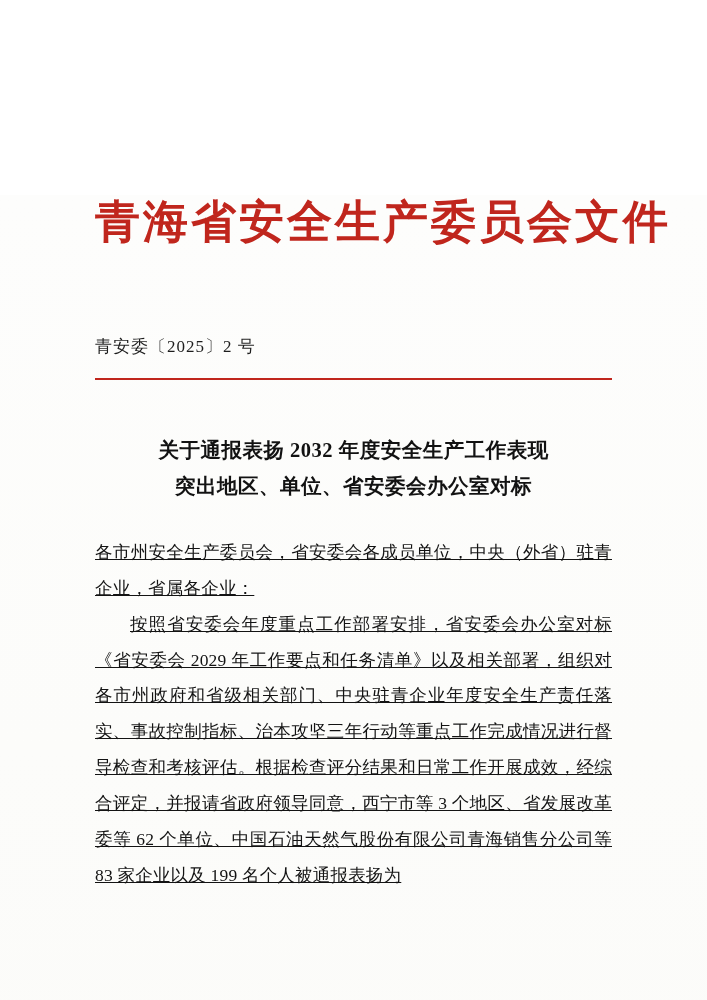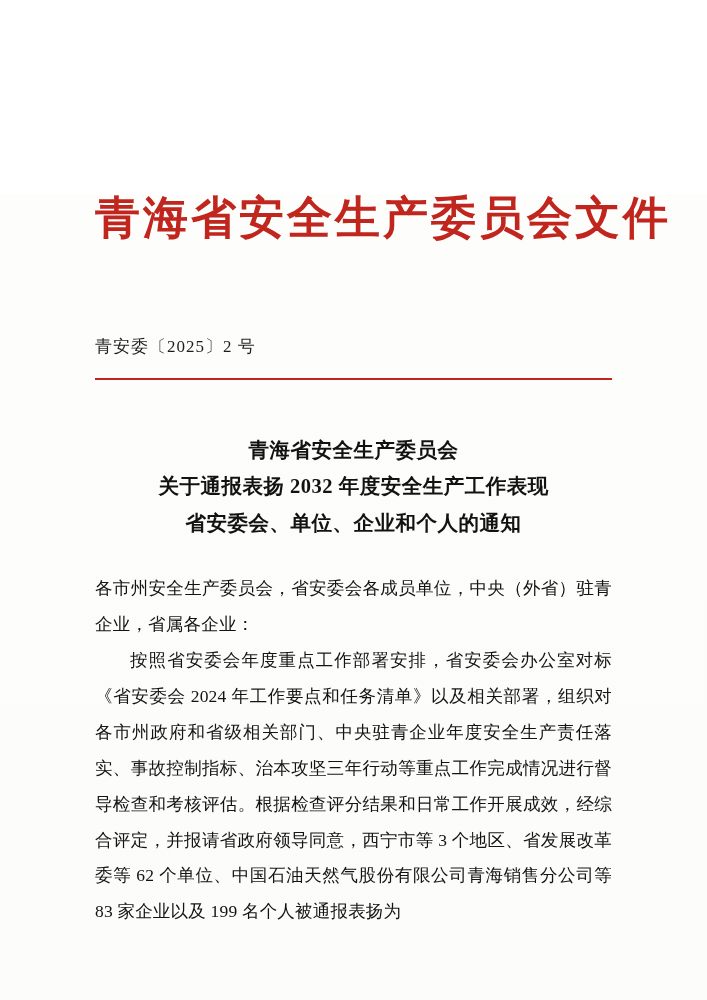--- a/index.html
+++ b/index.html
@@ -27,21 +27,21 @@
     pointer-events: none;
   }
   .content {
     position: relative;
     padding: 0 95px;
   }
   .doc-title {
     margin-top: 195px;
     text-align: right;
     color: #c0261d;
-    font-family: Liberation Mono, monospace;
+    font-family: Liberation Sans, sans-serif;
     font-weight: bold;
     font-size: 45px;
     letter-spacing: 3px;
     line-height: 1.2;
     white-space: nowrap;
   }
   .doc-number {
     margin-top: 86px;
     text-align: left;
     font-size: 17px;
@@ -66,20 +66,21 @@
   .subject div {
     white-space: nowrap;
   }
   .body-text {
     margin-top: 30px;
     font-size: 17.5px;
     color: #131313;
     line-height: 2.05;
     letter-spacing: 0.2px;
     text-align: justify;
+    text-decoration: underline;
   }
   .body-text p {
     margin: 0;
   }
   .body-text p.indent {
     text-indent: 2em;
   }
 </style>
 </head>
 <body>
@@ -88,25 +89,24 @@
   <div class="paper-tint"></div>
   <div class="content">
 
     <div class="doc-title">青海省安全生产委员会文件</div>
 
     <div class="doc-number">青安委〔2025〕2 号</div>
 
     <div class="red-rule"></div>
 
     <div class="subject">
-      <div>青海省安全生产委员会</div>
       <div>关于通报表扬 2032 年度安全生产工作表现</div>
-      <div>省安委会、单位、企业和个人的通知</div>
+      <div>突出地区、单位、省安委会办公室对标</div>
     </div>
 
     <div class="body-text">
       <p>各市州安全生产委员会，省安委会各成员单位，中央（外省）驻青企业，省属各企业：</p>
-      <p class="indent">按照省安委会年度重点工作部署安排，省安委会办公室对标《省安委会 2024 年工作要点和任务清单》以及相关部署，组织对各市州政府和省级相关部门、中央驻青企业年度安全生产责任落实、事故控制指标、治本攻坚三年行动等重点工作完成情况进行督导检查和考核评估。根据检查评分结果和日常工作开展成效，经综合评定，并报请省政府领导同意，西宁市等 3 个地区、省发展改革委等 62 个单位、中国石油天然气股份有限公司青海销售分公司等 83 家企业以及 199 名个人被通报表扬为</p>
+      <p class="indent">按照省安委会年度重点工作部署安排，省安委会办公室对标《省安委会 2029 年工作要点和任务清单》以及相关部署，组织对各市州政府和省级相关部门、中央驻青企业年度安全生产责任落实、事故控制指标、治本攻坚三年行动等重点工作完成情况进行督导检查和考核评估。根据检查评分结果和日常工作开展成效，经综合评定，并报请省政府领导同意，西宁市等 3 个地区、省发展改革委等 62 个单位、中国石油天然气股份有限公司青海销售分公司等 83 家企业以及 199 名个人被通报表扬为</p>
     </div>
 
   </div>
 
 </div>
 
 </body></html>

